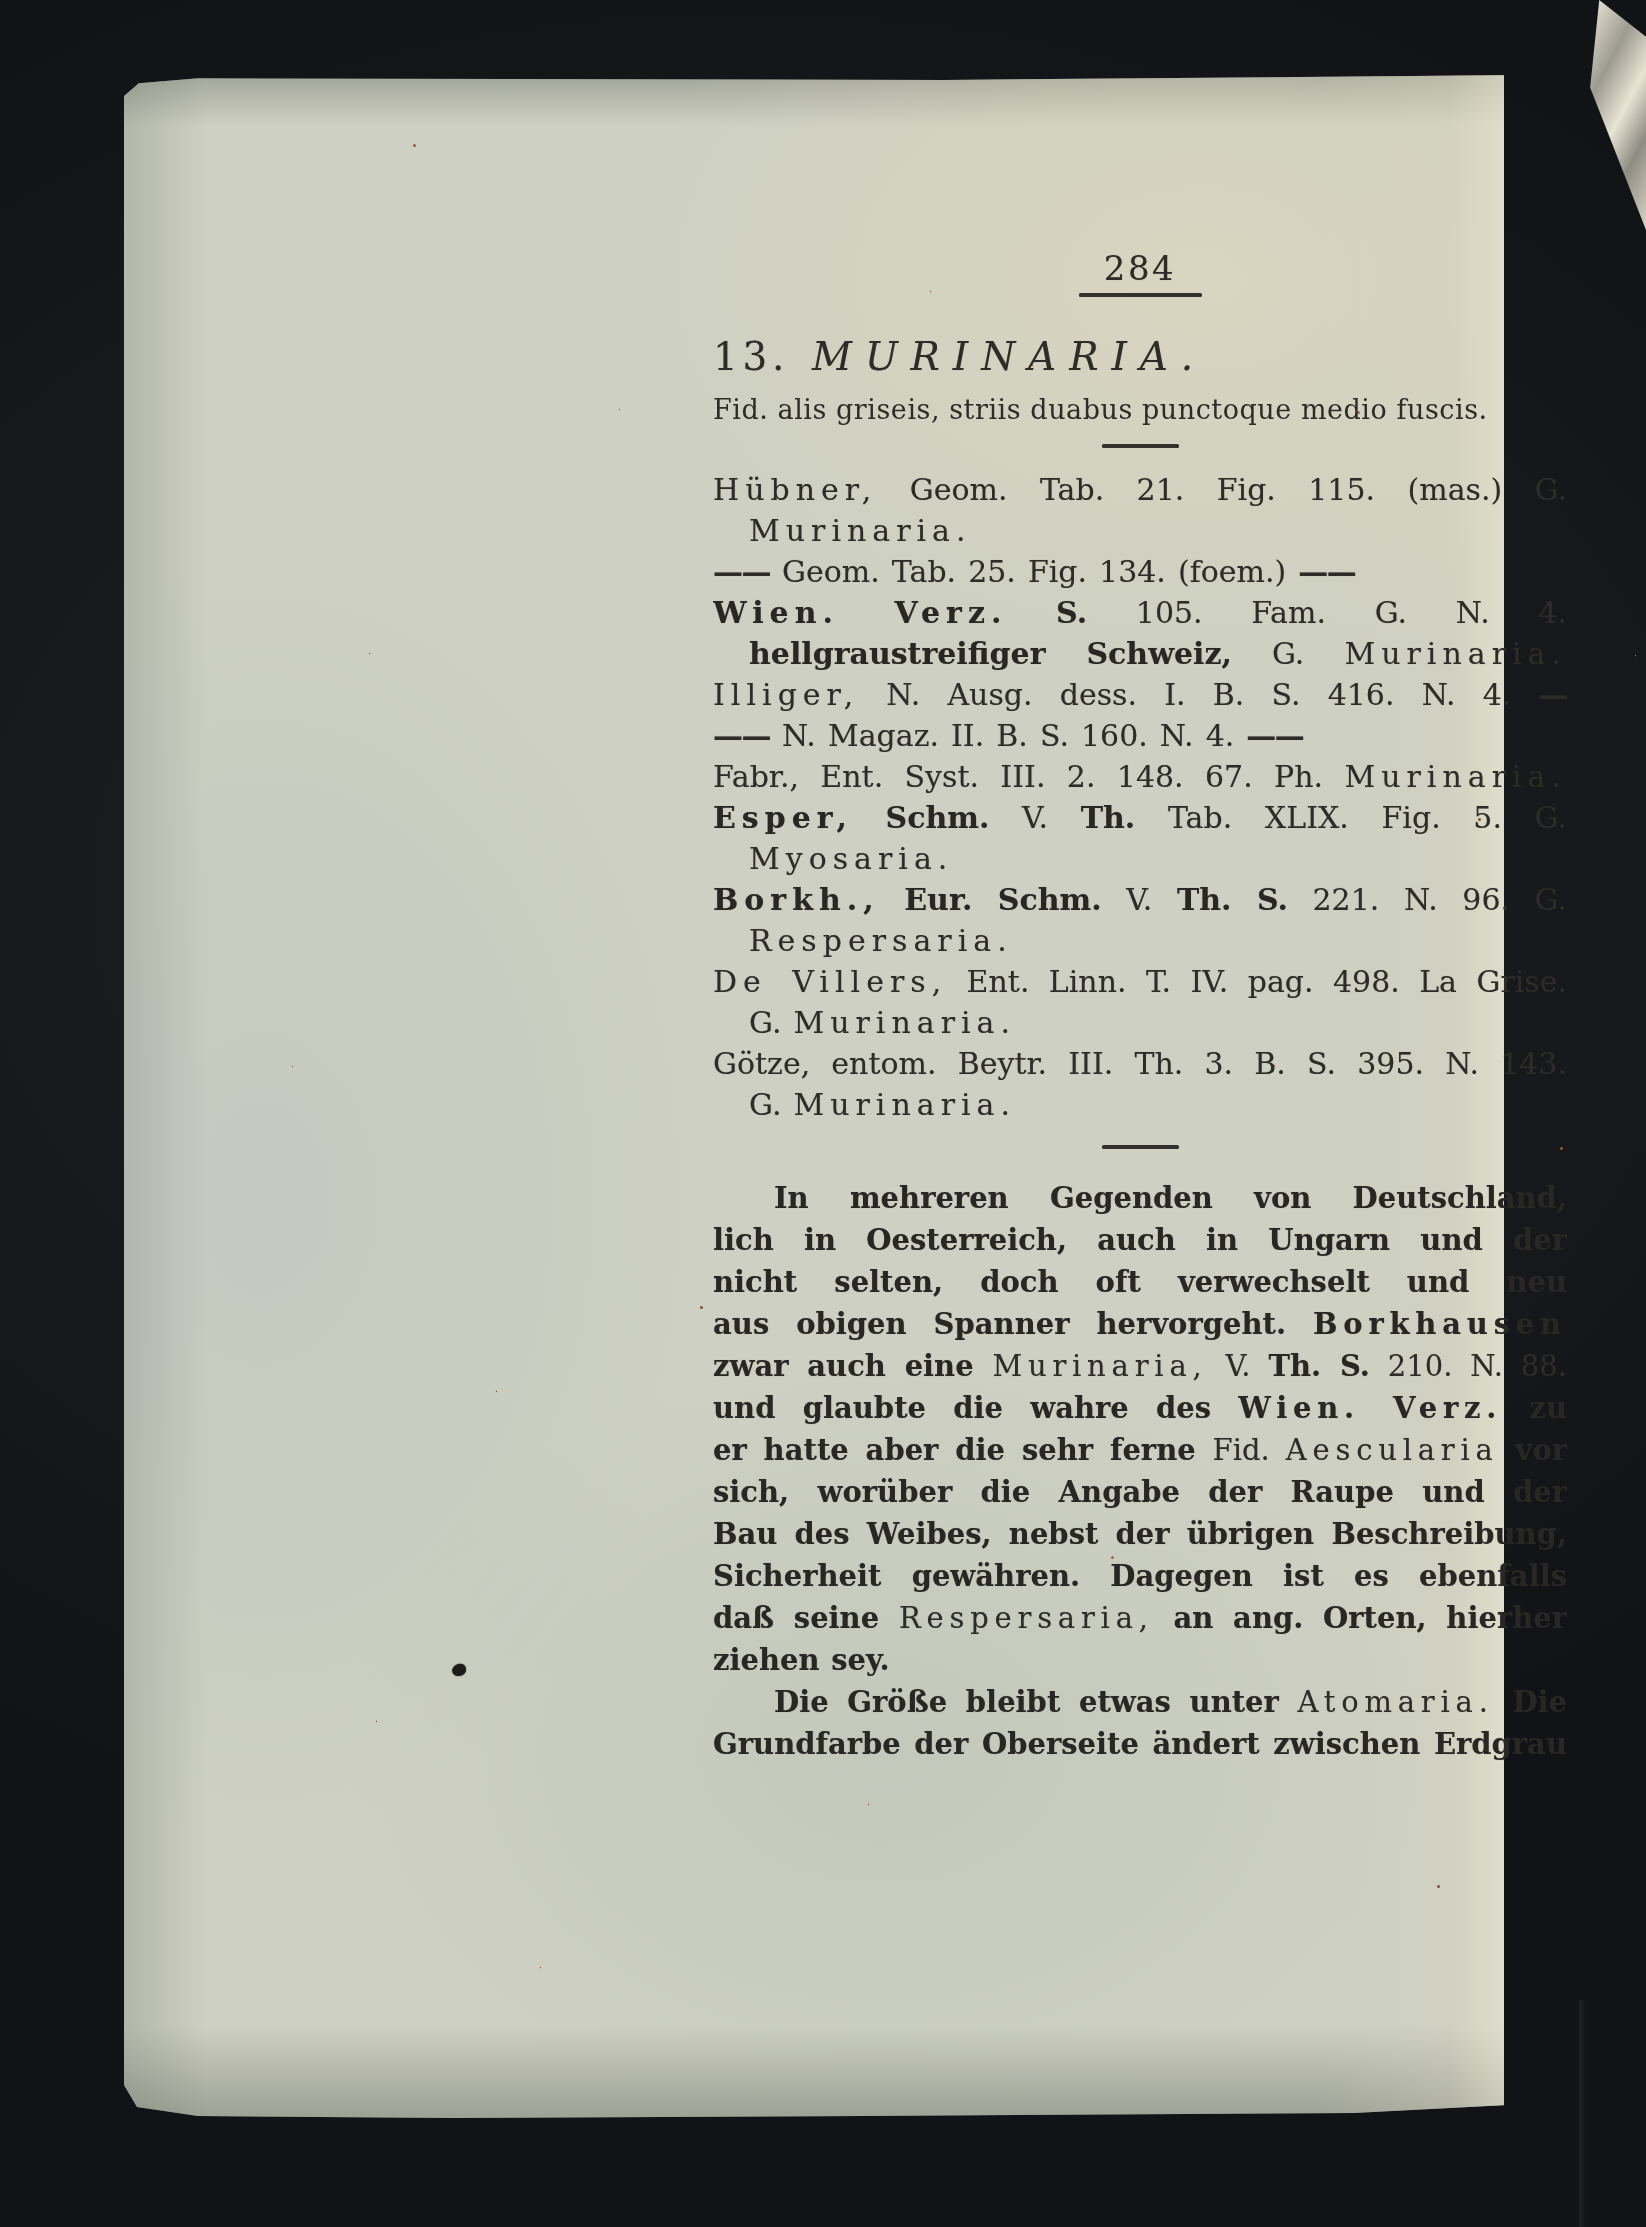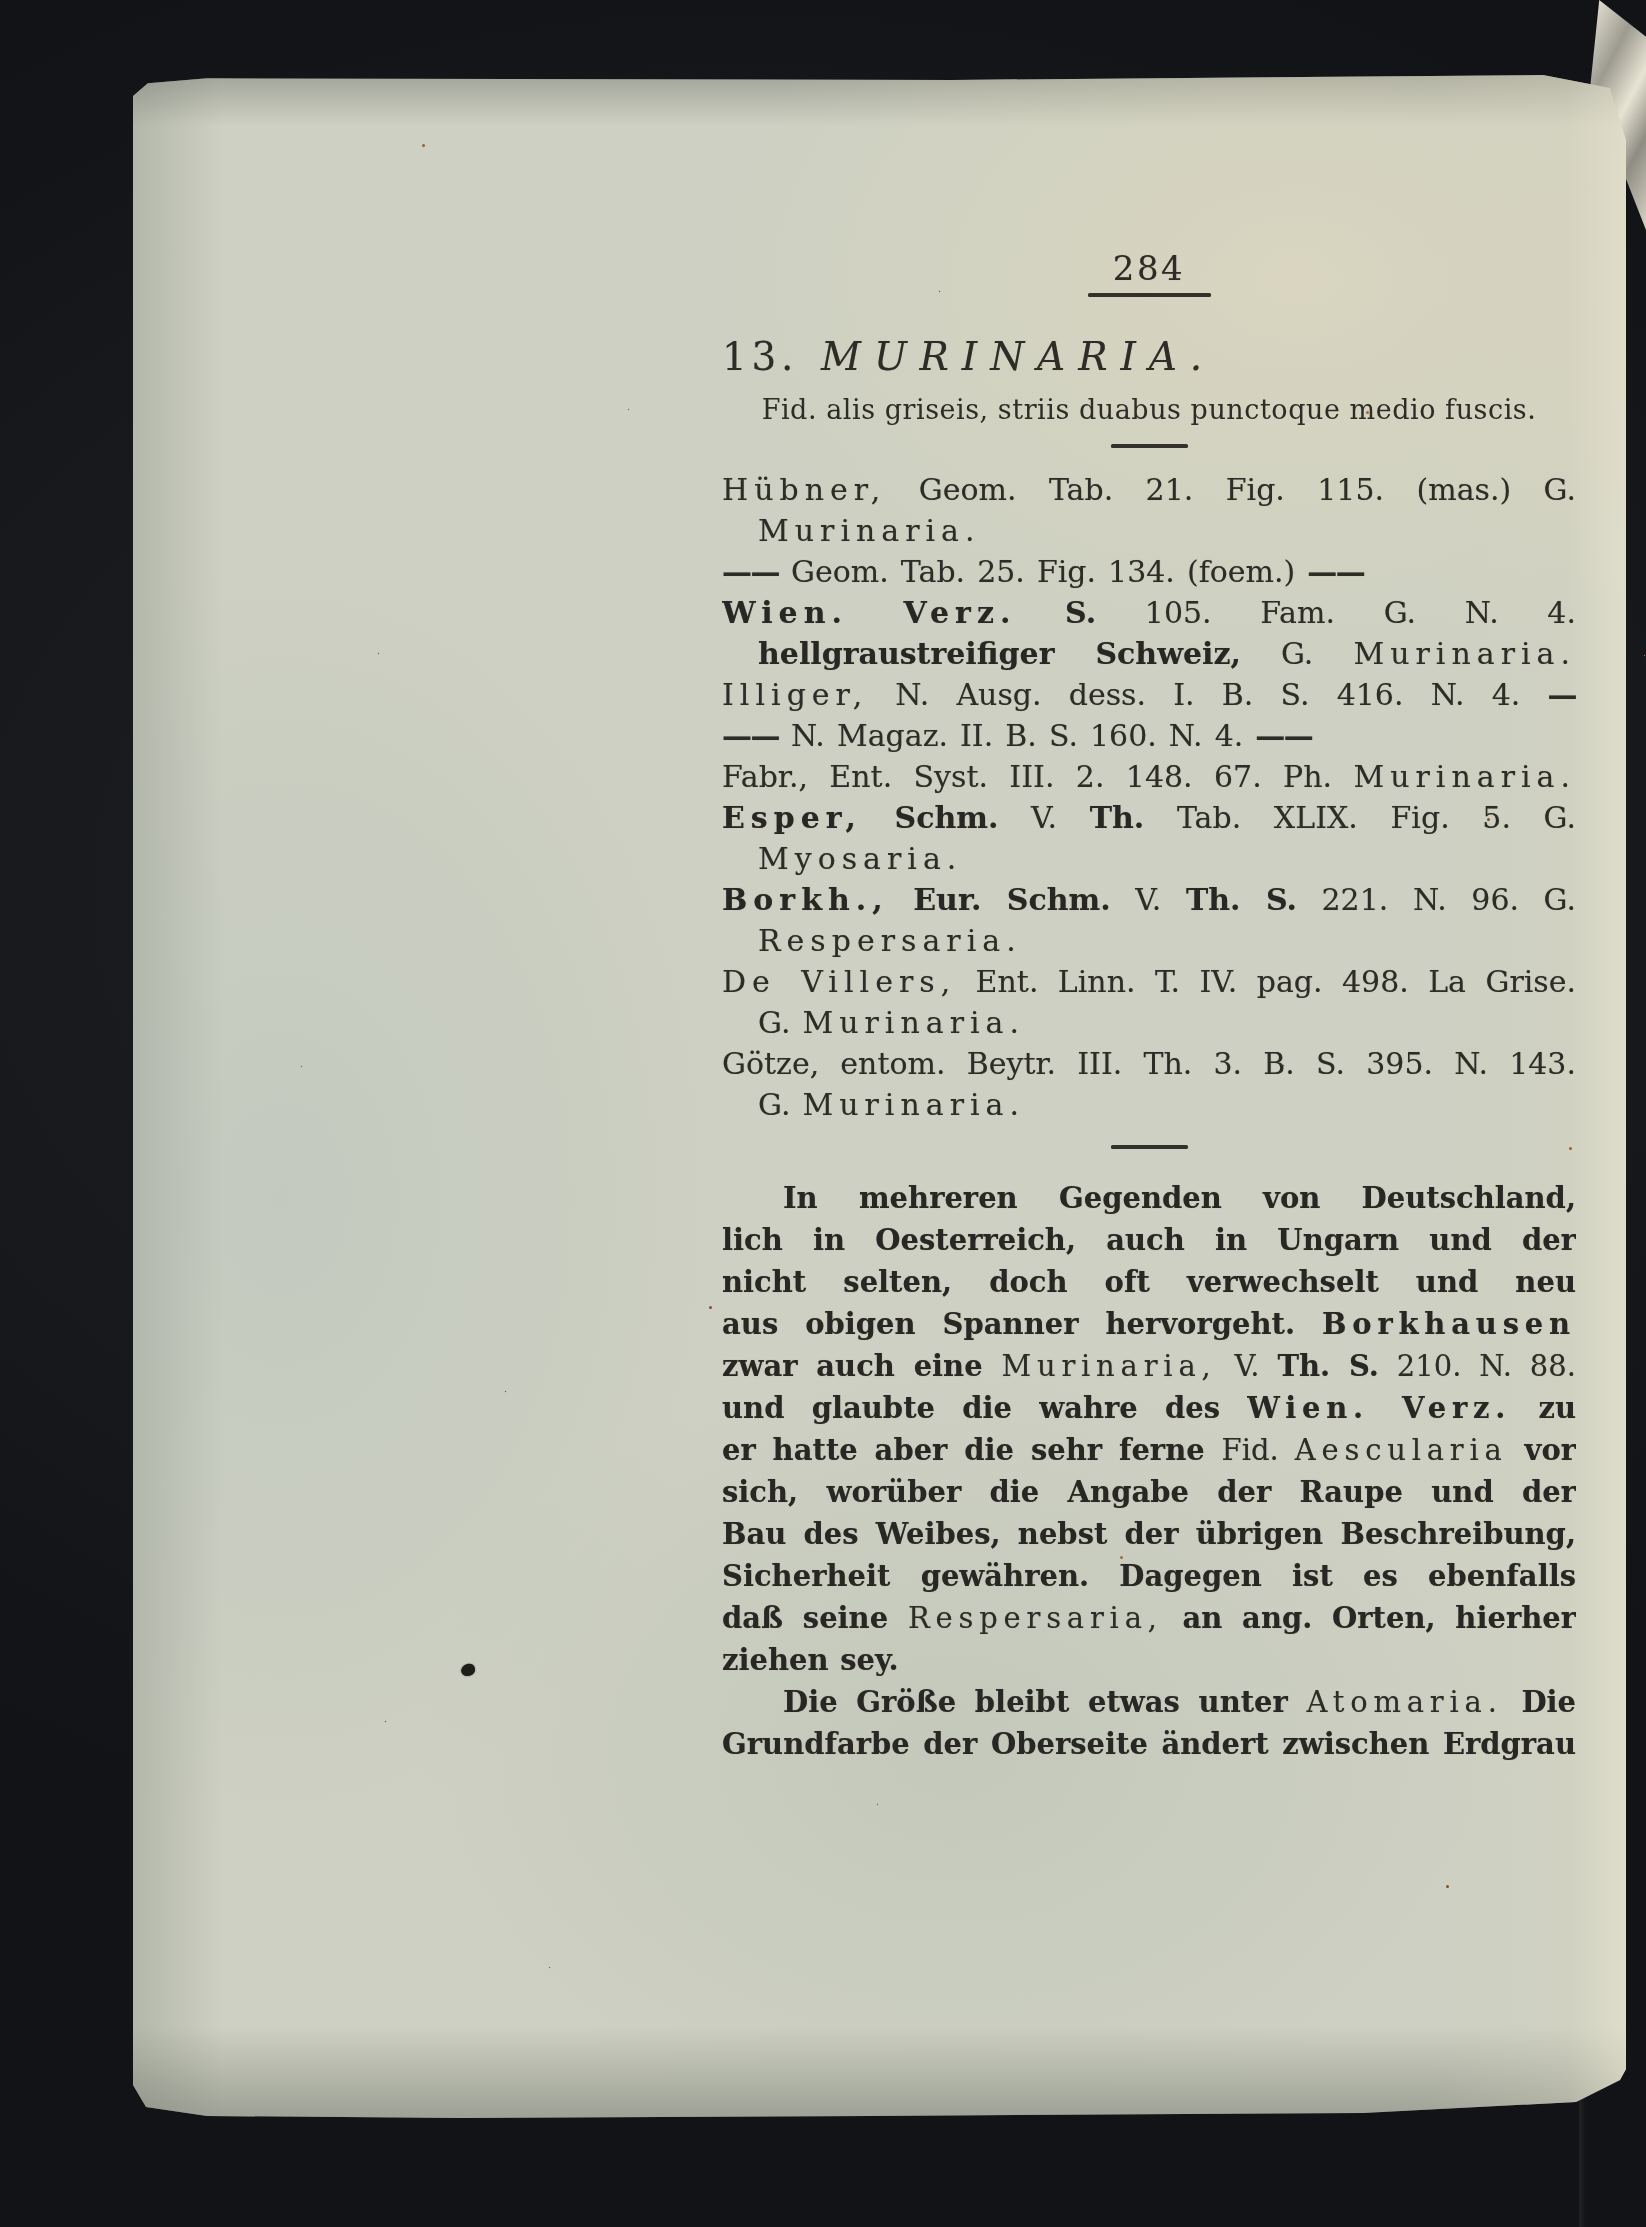--- a/index.html
+++ b/index.html
@@ -6,21 +6,21 @@
   .scene{position:relative;width:1646px;height:2227px;overflow:hidden;
          background:radial-gradient(1312px 984px at 45% 40%, #1e1f23 0%, #17181b 70%, #121316 100%);
          font-family:"DejaVu Serif","Liberation Serif",serif;}
   
   .page-stack{position:absolute;left:1589px;top:0;width:57px;height:230px;
       clip-path:polygon(18% 0,100% 16%,100% 100%,2% 38%);
       background:linear-gradient(118deg,#efebdd 0%,#9d9a90 30%,#e8e4d4 52%,#8f8c83 72%,#d8d4c5 100%);}
   
   .block-edge{position:absolute;left:1579px;top:2000px;width:67px;height:227px;
       background:linear-gradient(90deg,rgba(170,175,160,.10) 0,rgba(0,0,0,0) 10%),#121316;}
-  .paper{position:absolute;left:133px;top:75px;width:1493px;height:2043px;
+  .paper{position:absolute;left:124px;top:75px;width:1380px;height:2043px;
       background-color:#cdd0c2;
       background-image:
         radial-gradient(984px 656px at 78% 10%, rgba(226,217,190,.55), rgba(226,217,190,0) 60%),
         radial-gradient(738px 1066px at 10% 55%, rgba(172,184,184,.28), rgba(172,184,184,0) 60%),
         radial-gradient(902px 656px at 55% 82%, rgba(165,174,166,.22), rgba(165,174,166,0) 60%),
         linear-gradient(90deg, rgba(102,108,98,.25) 0, rgba(102,108,98,0) 6%),
         linear-gradient(270deg, rgba(238,233,212,.55) 0, rgba(214,210,190,.28) 4%, rgba(214,210,190,0) 13%),
         linear-gradient(180deg, rgba(66,68,62,.30) 0, rgba(66,68,62,0) 2.5%),
         linear-gradient(0deg, rgba(80,84,74,.38) 0, rgba(80,84,74,0) 4.5%);
       clip-path:polygon(0 21px,14.8px 8.2px,74px 3.3px,820px 4.9px,1410px 0,1477px 13px,1513px 130px,
@@ -36,21 +36,21 @@
         1149px 989px 0 -0.8px #8a4c2c, 494px 333px 0 -0.8px #a05c36;}
   .ink-blot{position:absolute;left:328px;top:1589px;width:14px;height:11.5px;border-radius:55% 45% 50% 50%;
       background:#1f1d19;transform:rotate(-15deg);box-shadow:0 0 1.6px rgba(31,29,25,.7);}
   .content{position:absolute;left:589px;top:172px;width:854px;color:#2e2c27;}
   .pagenum-wrap{text-align:center;}
   .pagenum{font-size:34px;line-height:43px;letter-spacing:2.5px;display:inline-block;}
   .pagenum-rule{width:123px;height:4.1px;background:#33312b;margin:3.3px auto 0;border-radius:1.6px;}
   .title-line{margin-top:36px;text-align:left;font-size:39px;line-height:48px;white-space:nowrap;}
   .title-index{letter-spacing:.12em;}
   .title-name{font-style:italic;letter-spacing:.33em;margin-left:23px;}
-  .diagnosis{margin-top:11.5px;text-align:center;font-size:27px;line-height:33px;letter-spacing:.02em;white-space:nowrap;}
+  .diagnosis{margin-top:11.5px;font-size:27px;line-height:33px;letter-spacing:.02em;white-space:nowrap;}
   .rule-sm{width:77px;height:4.1px;background:#33312b;margin:18px auto 0;border-radius:1.6px;}
   .citations{margin-top:21px;}
   .cl{font-size:30px;line-height:41px;height:41px;overflow:hidden;word-spacing:2.5px;}
   .cl.ind{padding-left:36px;}
   .rule-mid{width:77px;height:4.1px;background:#33312b;margin:19.7px auto 28px;border-radius:1.6px;}
   .bl{font-size:29px;line-height:42px;height:42px;overflow:hidden;word-spacing:1.6px;}
   .bl.ind{text-indent:61px;}
   .jf{text-align:justify;text-align-last:justify;}
   .s-fx{font-weight:700;color:#292723;}
   .s-sp{letter-spacing:.2em;}

